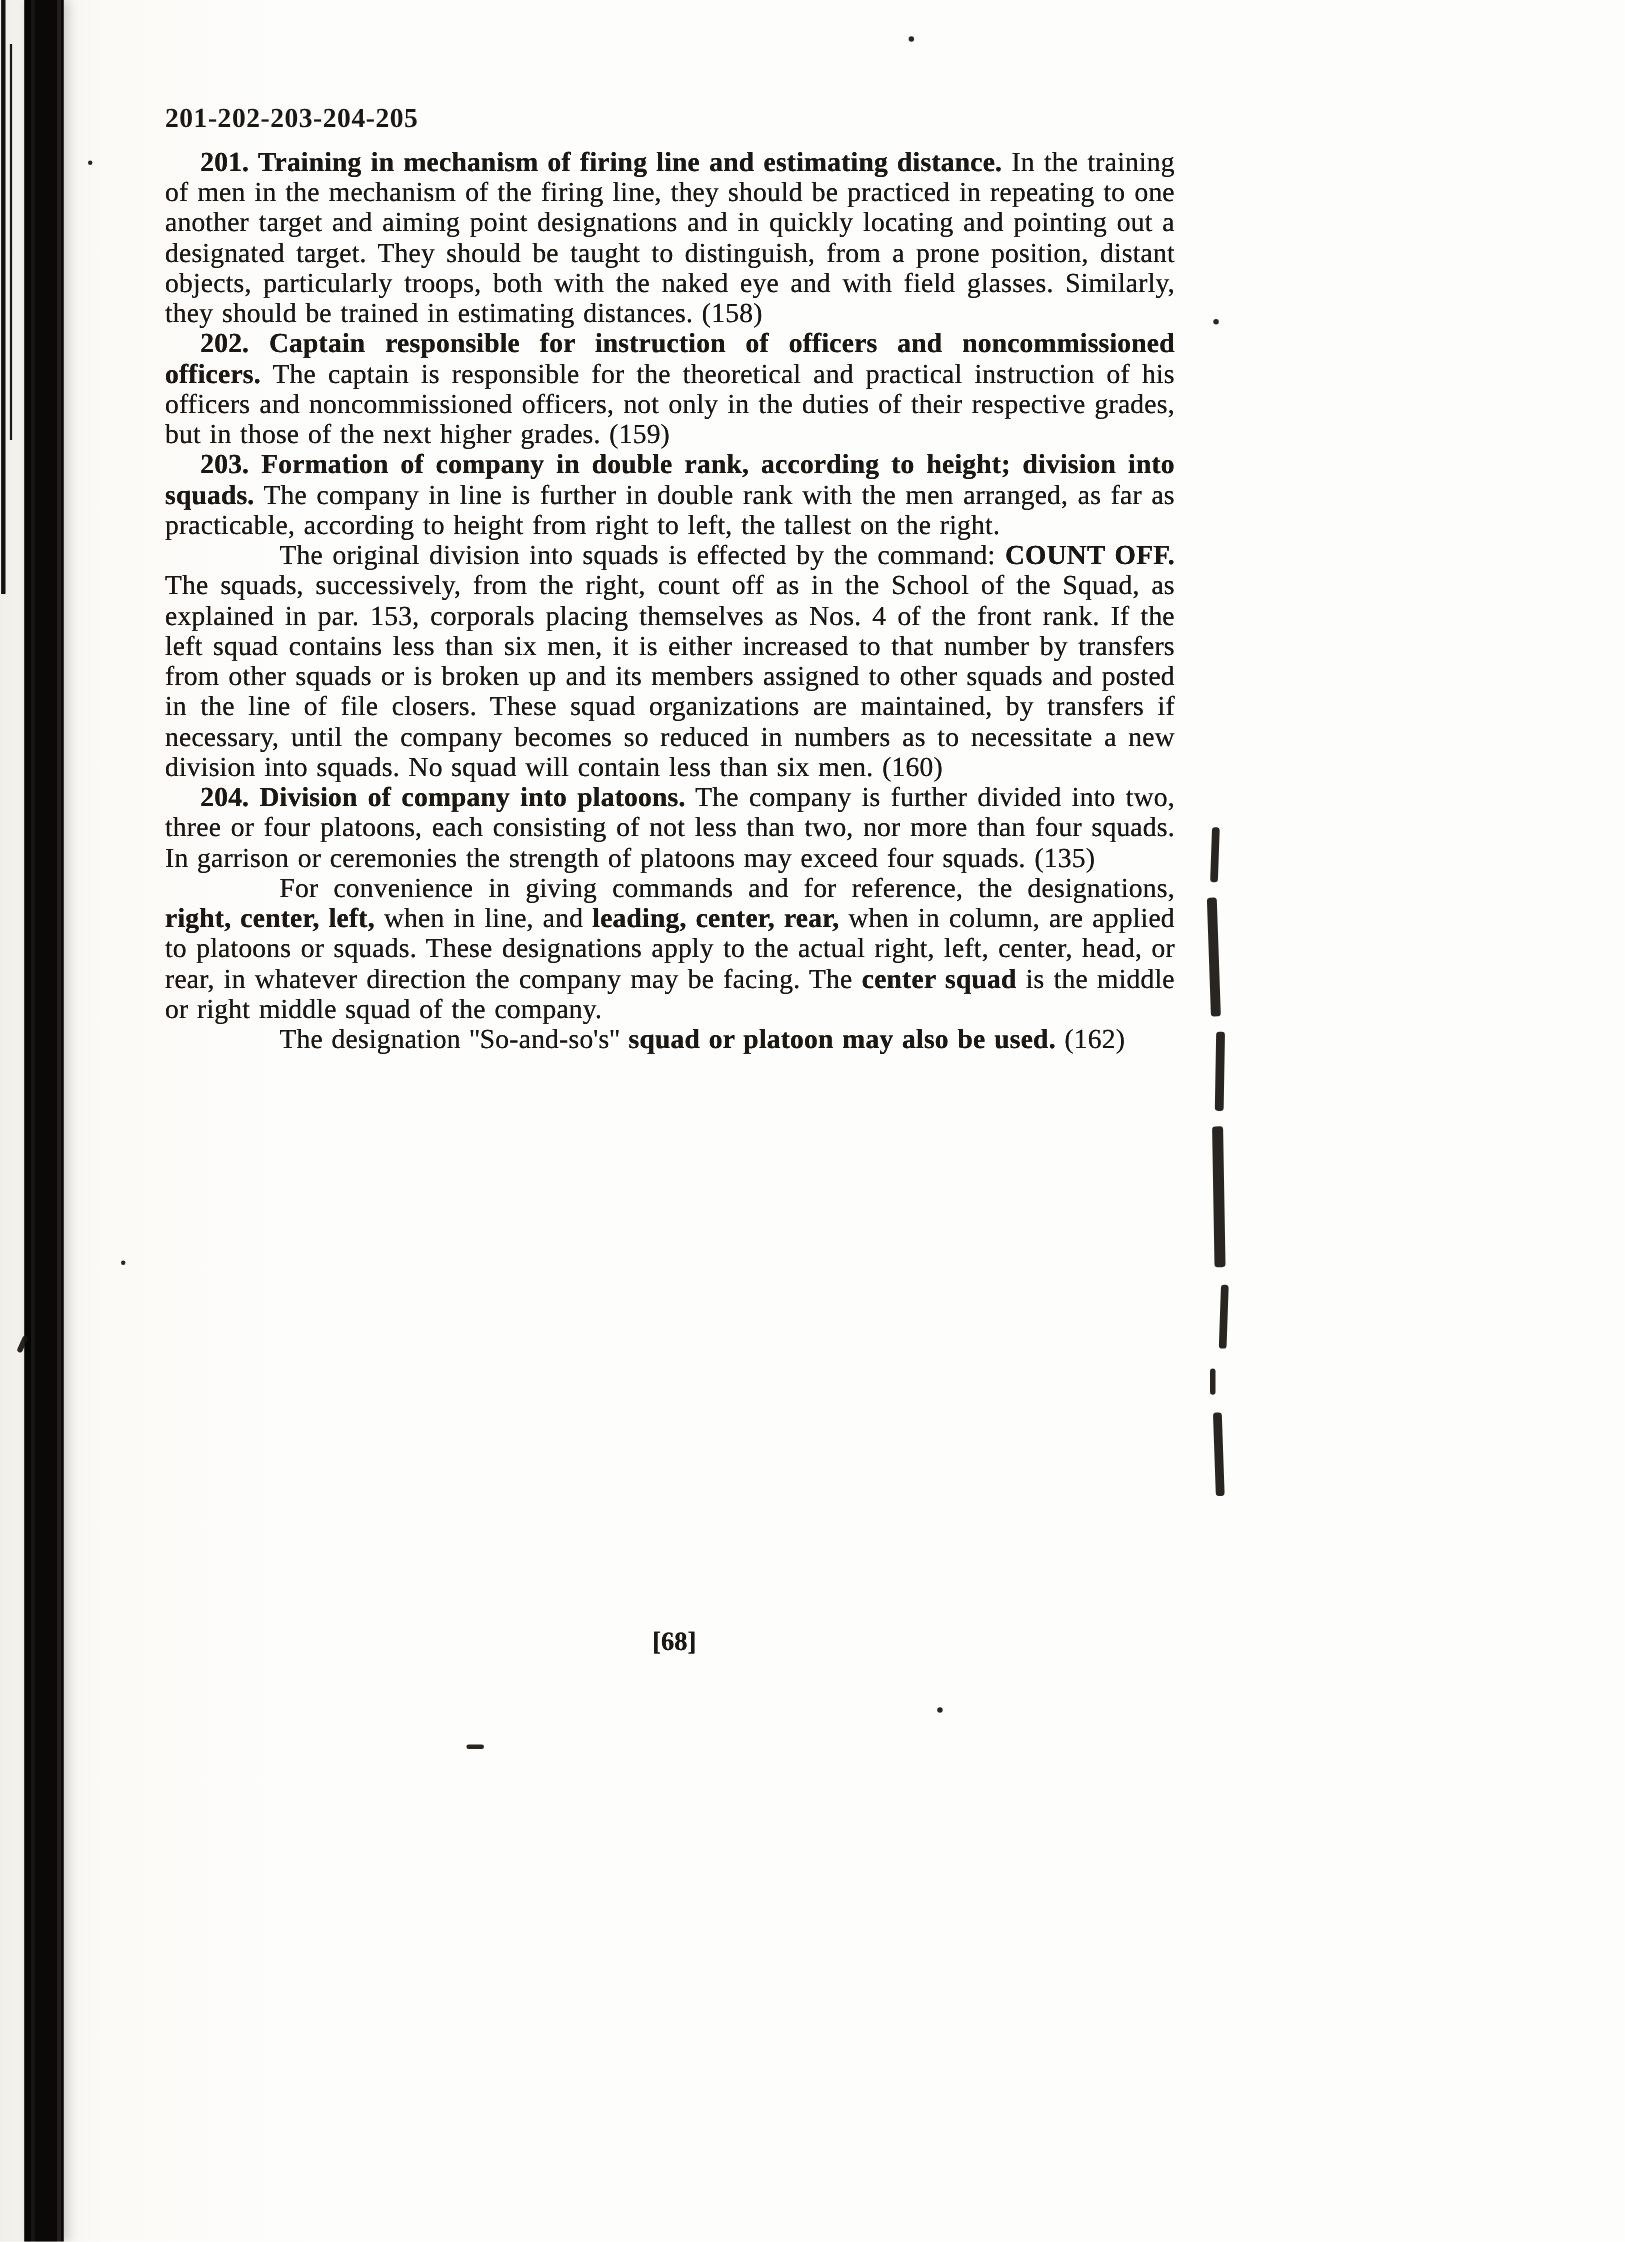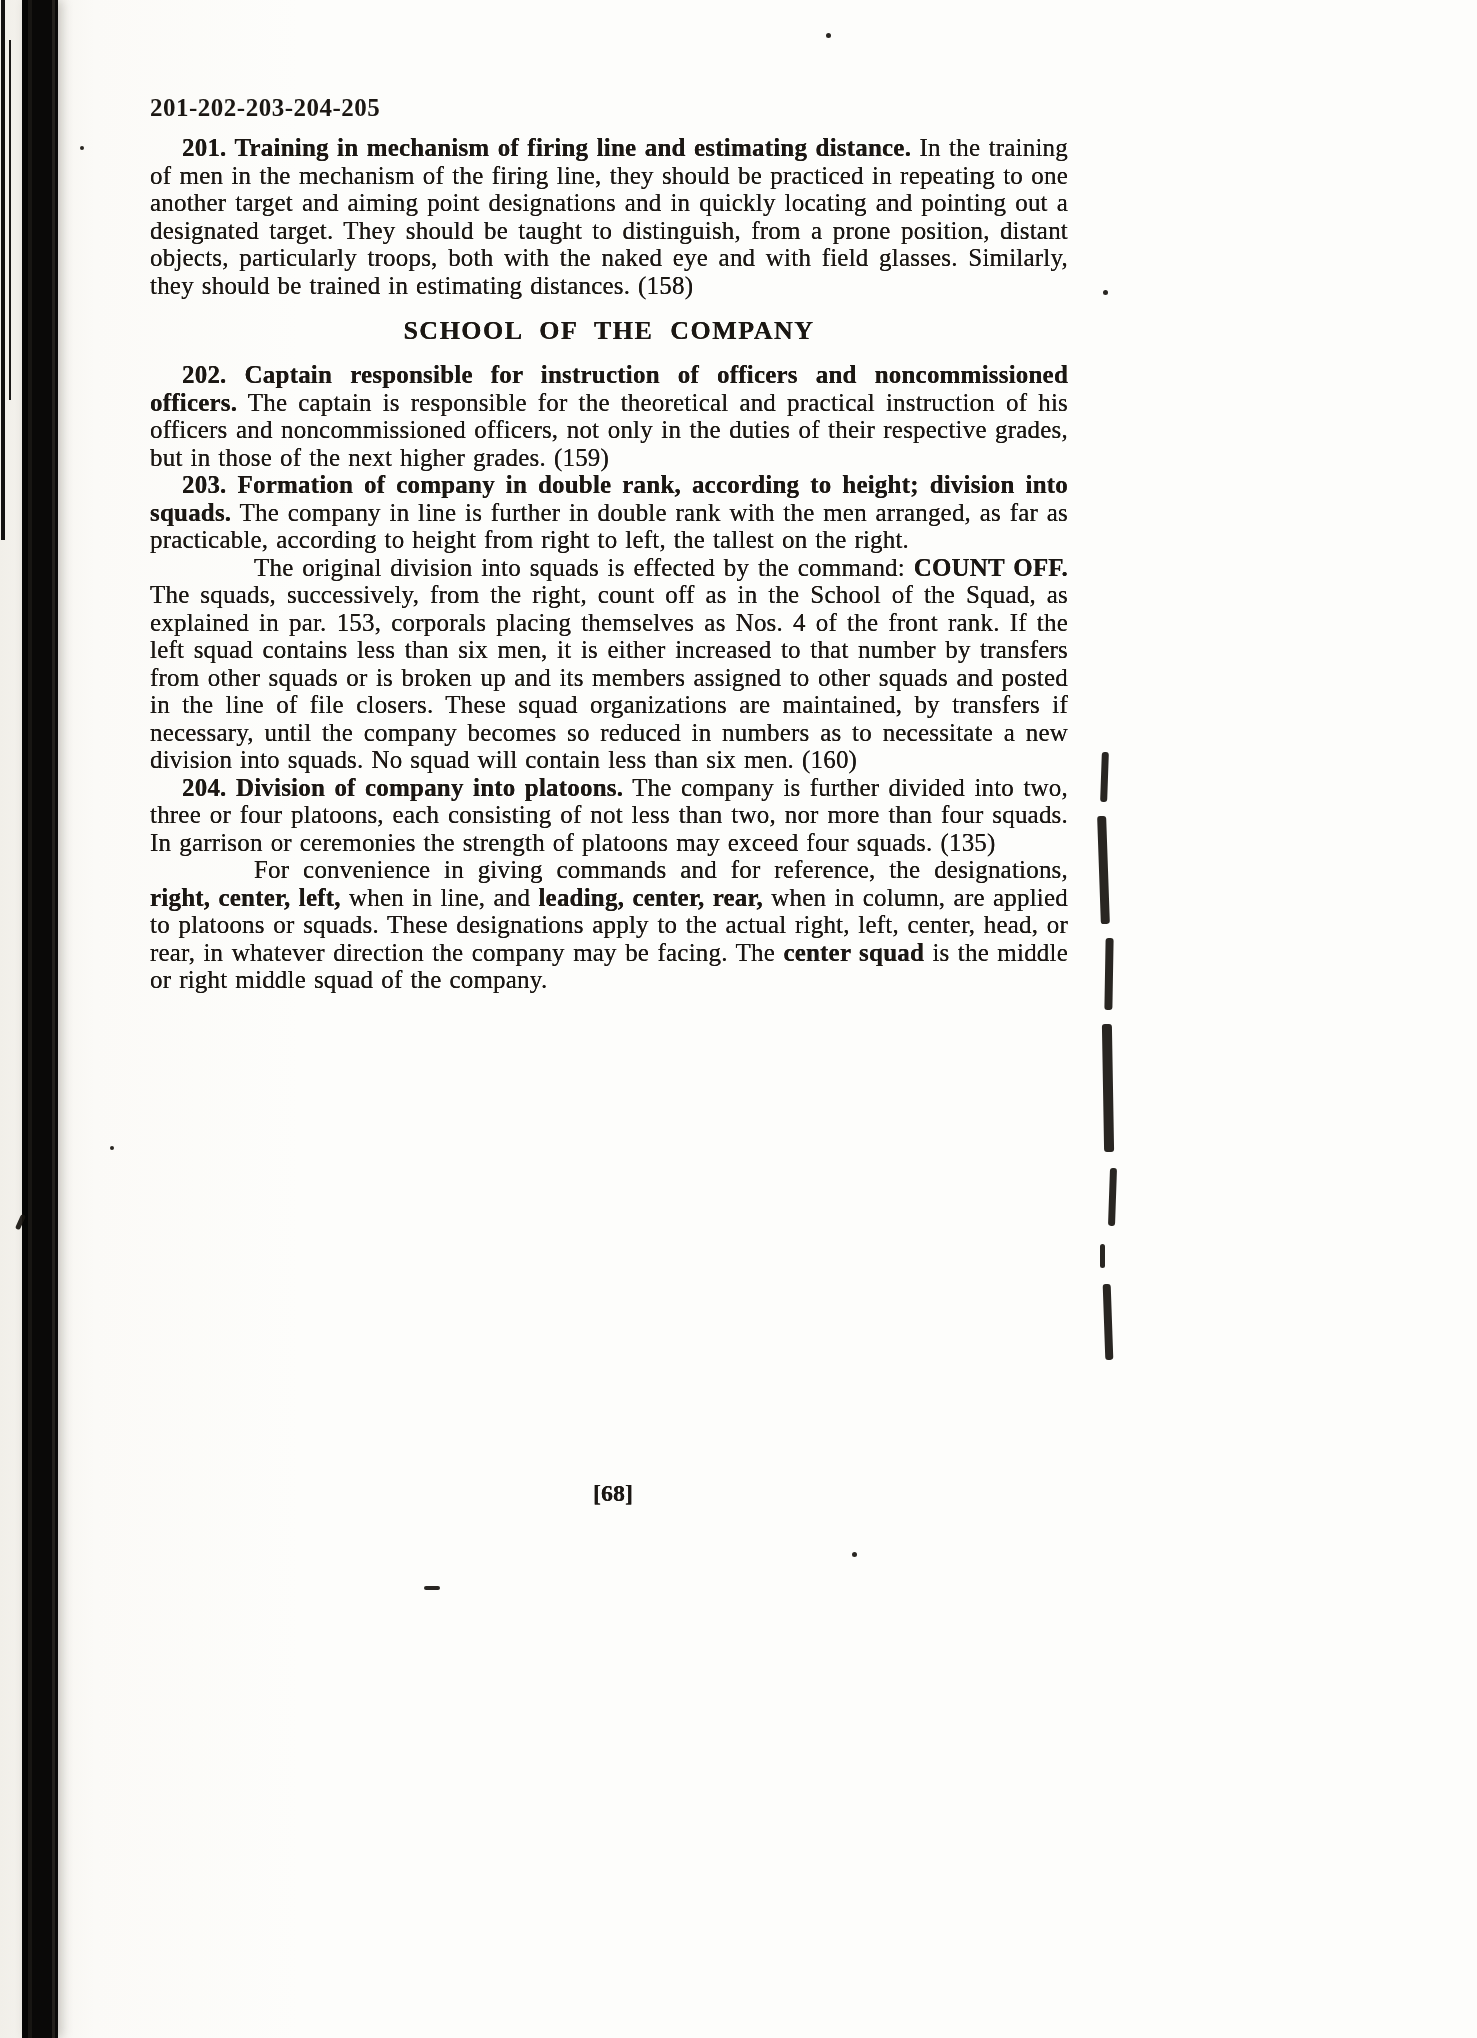--- a/index.html
+++ b/index.html
@@ -63,26 +63,26 @@
 <div class="page">
 
   <div class="left-line1"></div>
   <div class="left-line2"></div>
   <div class="left-band"></div>
 
   <div class="text-col">
     <div class="running-head">201-202-203-204-205</div>
     <div>
         <p class="para indent-small"><span class="b">201. Training in mechanism of firing line and estimating distance.</span><span> In the training of men in the mechanism of the firing line, they should be practiced in repeating to one another target and aiming point designations and in quickly locating and pointing out a designated target. They should be taught to distinguish, from a prone position, distant objects, particularly troops, both with the naked eye and with field glasses. Similarly, they should be trained in estimating distances. (158)</span></p>
-        <h2 class="section-heading">SCHOOL OF THE COMPANY</h2>
         <p class="para indent-small"><span class="b">202. Captain responsible for instruction of officers and noncommissioned officers.</span><span> The captain is responsible for the theoretical and practical instruction of his officers and noncommissioned officers, not only in the duties of their respective grades, but in those of the next higher grades. (159)</span></p>
         <p class="para indent-small"><span class="b">203. Formation of company in double rank, according to height; division into squads.</span><span> The company in line is further in double rank with the men arranged, as far as practicable, according to height from right to left, the tallest on the right.</span></p>
         <p class="para indent-large"><span>The original division into squads is effected by the command: </span><span class="b">COUNT OFF.</span><span> The squads, successively, from the right, count off as in the School of the Squad, as explained in par. 153, corporals placing themselves as Nos. 4 of the front rank. If the left squad contains less than six men, it is either increased to that number by transfers from other squads or is broken up and its members assigned to other squads and posted in the line of file closers. These squad organizations are maintained, by transfers if necessary, until the company becomes so reduced in numbers as to necessitate a new division into squads. No squad will contain less than six men. (160)</span></p>
         <p class="para indent-small"><span class="b">204. Division of company into platoons.</span><span> The company is further divided into two, three or four platoons, each consisting of not less than two, nor more than four squads. In garrison or ceremonies the strength of platoons may exceed four squads. (135)</span></p>
         <p class="para indent-large"><span>For convenience in giving commands and for reference, the designations, </span><span class="b">right, center, left,</span><span> when in line, and </span><span class="b">leading, center, rear,</span><span> when in column, are applied to platoons or squads. These designations apply to the actual right, left, center, head, or rear, in whatever direction the company may be facing. The </span><span class="b">center squad</span><span> is the middle or right middle squad of the company.</span></p>
+        <p class="para indent-large"><span>The designation ''So-and-so's'' </span><span class="b">squad or platoon may also be used.</span><span> (162)</span></p>
       </div>
   </div>
 
   <div class="footer">[68]</div>
 
   <div class="mark" style="left:1101px;top:752px;width:7px;height:50px;transform:rotate(2deg)"></div>
   <div class="mark" style="left:1099px;top:816px;width:9px;height:108px;transform:rotate(-2deg)"></div>
   <div class="mark" style="left:1105px;top:938px;width:8px;height:72px;transform:rotate(1deg)"></div>
   <div class="mark" style="left:1103px;top:1024px;width:10px;height:128px;transform:rotate(-1deg)"></div>
   <div class="mark" style="left:1109px;top:1168px;width:7px;height:58px;transform:rotate(2deg)"></div>

